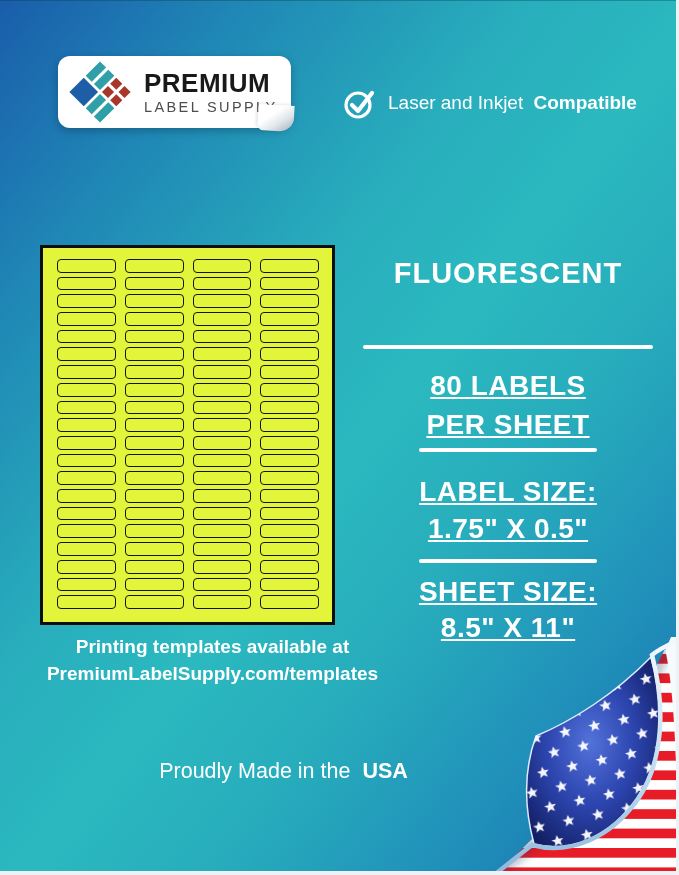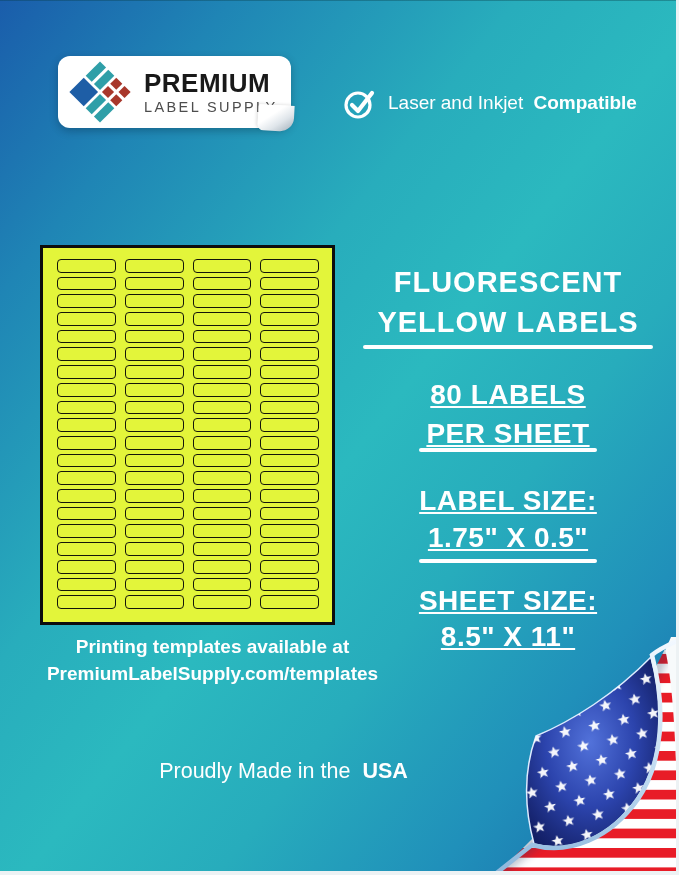--- a/index.html
+++ b/index.html
@@ -33,21 +33,21 @@
     border:3px solid #0d0d0d;background:#e3f53a;z-index:4;}
   .label-grid{position:absolute;inset:0;padding:11px 13px 13px 14px;display:grid;
     grid-template-columns:repeat(4,1fr);grid-template-rows:repeat(20,1fr);column-gap:9px;row-gap:4px;}
   .label-cell{border:1.5px solid #141609;border-radius:4px;box-sizing:border-box;}
 
   .templates-note{position:absolute;left:0;top:633px;width:375px;text-align:center;color:#fff;
     font-weight:700;font-size:19px;line-height:27px;z-index:5;margin-left:25px;}
 
   
   .info{position:absolute;left:352px;top:0;width:312px;height:700px;color:#fff;font-weight:700;text-align:center;z-index:5;}
-  .info .line{position:absolute;width:100%;left:0;line-height:1.2;white-space:nowrap;margin-top:9px;}
+  .info .line{position:absolute;width:100%;left:0;line-height:1.2;white-space:nowrap;}
   .ttl{font-size:29px;letter-spacing:1px;}
   .big{font-size:28px;letter-spacing:.5px;text-decoration:underline;}
   .t1{top:256px;} .t2{top:296px;}
   .c1{top:369px;} .c2{top:408px;}
   .s1{top:475px;} .s2{top:512px;}
   .s3{top:575px;} .s4{top:611px;}
   .divider{position:absolute;left:50%;transform:translateX(-50%);height:4px;background:#fff;border-radius:2px;}
   .d1{top:345px;width:290px;} .d2{top:448px;width:178px;} .d3{top:559px;width:178px;}
 
   
@@ -179,21 +179,20 @@
       </div>
   </div>
 
   <div class="templates-note">
     <div>Printing templates available at</div>
     <div>PremiumLabelSupply.com/templates</div>
   </div>
 
   <div class="info">
     <div class="line ttl t1">FLUORESCENT</div>
-    <div class="line ttl t2">YELLOW LABELS</div>
     <div class="divider d1"></div>
     <div class="line big c1">80 LABELS</div>
     <div class="line big c2">PER SHEET</div>
     <div class="divider d2"></div>
     <div class="line big s1">LABEL SIZE:</div>
     <div class="line big s2">1.75" X 0.5"</div>
     <div class="divider d3"></div>
     <div class="line big s3">SHEET SIZE:</div>
     <div class="line big s4">8.5" X 11"</div>
   </div>

